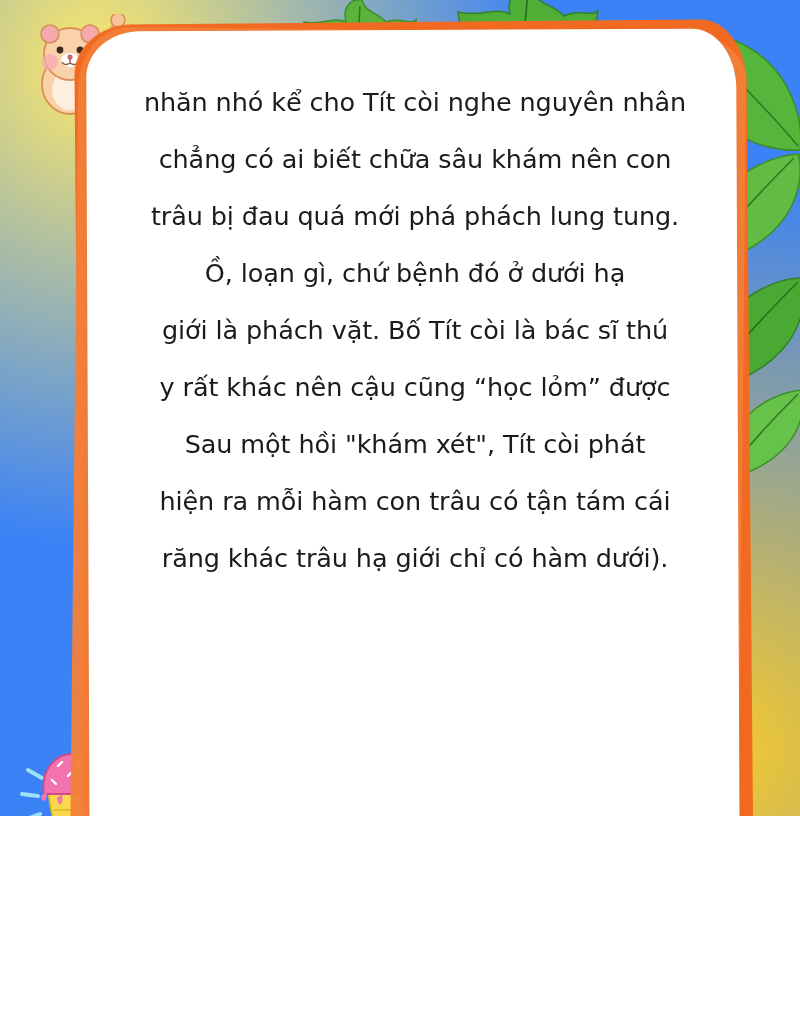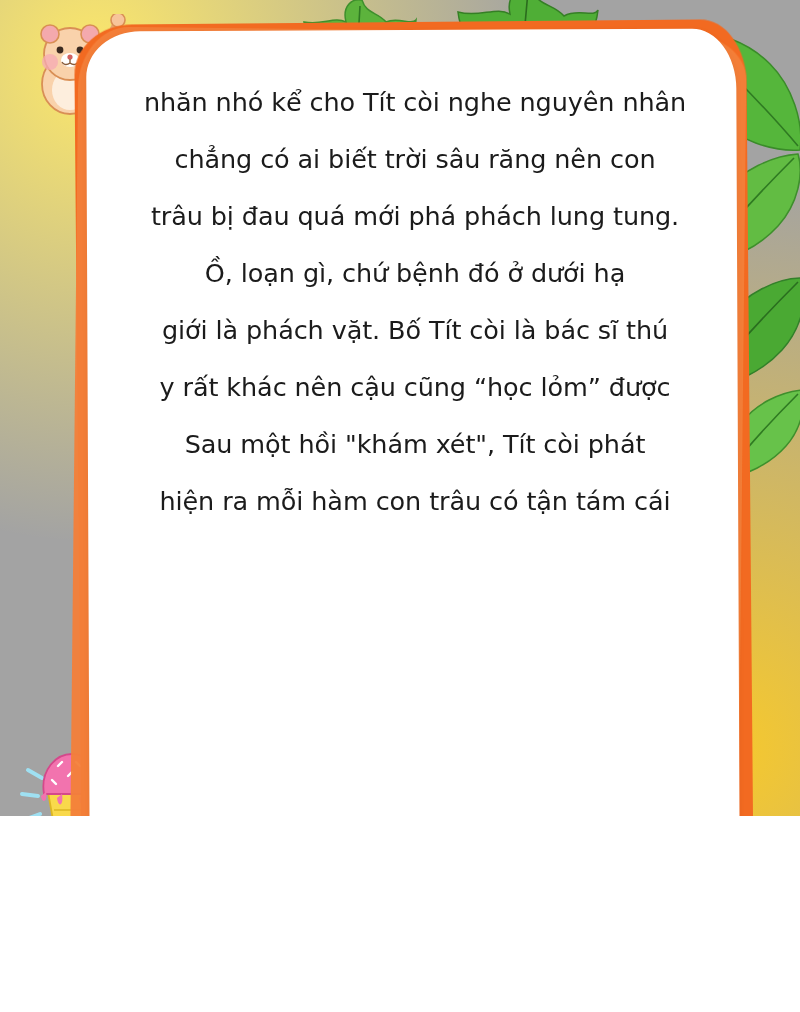--- a/index.html
+++ b/index.html
@@ -10,21 +10,21 @@
     width: 800px;
     height: 1012px;
     overflow: hidden;
     font-family: "DejaVu Sans", sans-serif;
   }
 
   #page {
     position: relative;
     width: 800px;
     height: 816px;
-    background: #a3a3a3;
+    background: #3b82f6;
     overflow: hidden;
   }
 
   
   .bg-wash {
     position: absolute;
     inset: 0;
     background:
       radial-gradient(ellipse at 12% 8%, #fde86a 0%, rgba(253,232,106,0) 45%),
       radial-gradient(ellipse at 90% 92%, #f7c92c 0%, rgba(247,201,44,0) 55%),
@@ -242,29 +242,30 @@
   </svg>
 
   <div class="paper-shadow"></div>
   <div class="paper-shadow b"></div>
   <div class="paper"></div>
 
   <div class="text-block">
 
     <p class="para">
       <span class="ln">nhăn nhó kể cho Tít còi nghe nguyên nhân</span>
-      <span class="ln">chẳng có ai biết trời sâu răng nên con</span>
+      <span class="ln">chẳng có ai biết chữa sâu khám nên con</span>
       <span class="ln">trâu bị đau quá mới phá phách lung tung.</span>
     </p>
 
     <p class="para indent">
       <span class="ln">Ồ, loạn gì, chứ bệnh đó ở dưới hạ</span>
       <span class="ln">giới là phách vặt. Bố Tít còi là bác sĩ thú</span>
       <span class="ln">y rất khác nên cậu cũng “học lỏm” được</span>
       <span class="ln">Sau một hồi "khám xét", Tít còi phát</span>
       <span class="ln">hiện ra mỗi hàm con trâu có tận tám cái</span>
+      <span class="ln">răng khác trâu hạ giới chỉ có hàm dưới).</span>
     </p>
 
   </div>
 
   <div class="page-number">4</div>
 
 </div>
 
 </body></html>

